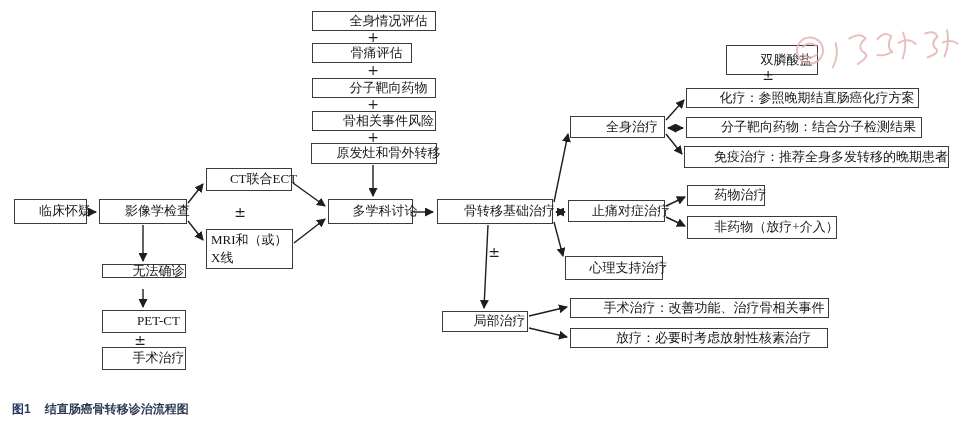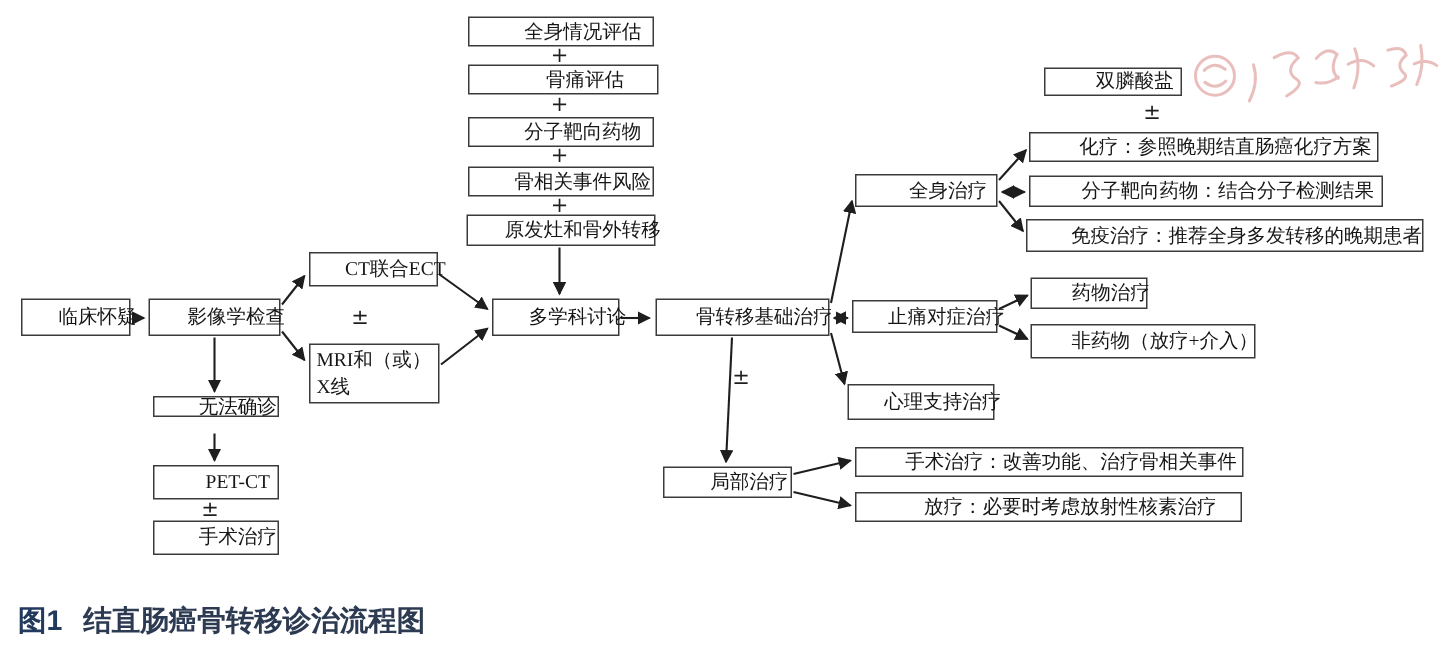--- a/index.html
+++ b/index.html
@@ -40,21 +40,21 @@
     z-index:2;
     font-family:"DejaVu Sans","Liberation Sans",sans-serif;
   }
   svg.connectors{
     position:absolute;left:0;top:0;z-index:1;
   }
   .caption{
     position:absolute;
     left:12px;top:401px;
     font-family:"Liberation Sans","DejaVu Sans",sans-serif;
-    font-size:19px;
+    font-size:12px;
     font-weight:bold;
     color:#2c3a52;
     z-index:2;
   }
   .caption .cap-label{color:#223a5e;margin-right:14px;}
   .watermark{
     position:absolute;left:792px;top:25px;
     width:170px;height:48px;
     z-index:3;
     opacity:.78;
@@ -94,21 +94,21 @@
       <line x1="666" y1="134" x2="682" y2="154" marker-end="url(#ah)"></line>
       <line x1="666" y1="206" x2="685" y2="197" marker-end="url(#ah)"></line>
       <line x1="666" y1="217" x2="685" y2="226" marker-end="url(#ah)"></line>
       <line x1="529" y1="316" x2="567" y2="307" marker-end="url(#ah)"></line>
       <line x1="529" y1="328" x2="567" y2="337" marker-end="url(#ah)"></line>
     </g>
   </svg>
 
   <div class="node" style="left:312px;top:11px;width:124px;height:20px">全身情况评估</div>
   <span class="sym" style="left:373px;top:37px">+</span>
-  <div class="node" style="left:312px;top:43px;width:127px;height:20px">骨痛评估</div>
+  <div class="node" style="left:312px;top:43px;width:100px;height:20px">骨痛评估</div>
   <span class="sym" style="left:373px;top:70px">+</span>
   <div class="node" style="left:312px;top:78px;width:124px;height:20px">分子靶向药物</div>
   <span class="sym" style="left:373px;top:104px">+</span>
   <div class="node" style="left:312px;top:111px;width:124px;height:20px">骨相关事件风险</div>
   <span class="sym" style="left:373px;top:137px">+</span>
   <div class="node" style="left:311px;top:143px;width:126px;height:21px">原发灶和骨外转移</div>
 
   <div class="node" style="left:14px;top:199px;width:73px;height:25px">临床怀疑</div>
   <div class="node" style="left:99px;top:199px;width:88px;height:25px">影像学检查</div>
   <div class="node" style="left:206px;top:168px;width:86px;height:23px">CT联合ECT</div>
@@ -116,21 +116,21 @@
   <div class="node multiline" style="left:206px;top:229px;width:87px;height:40px">MRI和（或）X线</div>
   <div class="node" style="left:328px;top:199px;width:85px;height:25px">多学科讨论</div>
   <div class="node" style="left:437px;top:199px;width:116px;height:25px">骨转移基础治疗</div>
 
   <div class="node" style="left:102px;top:264px;width:84px;height:14px">无法确诊</div>
   <div class="node" style="left:102px;top:310px;width:84px;height:23px">PET-CT</div>
   <span class="sym" style="left:140px;top:340px">±</span>
   <div class="node" style="left:102px;top:347px;width:84px;height:23px">手术治疗</div>
 
   <div class="node" style="left:570px;top:116px;width:95px;height:22px">全身治疗</div>
-  <div class="node" style="left:696px;top:45px;width:92px;height:19px">双膦酸盐</div>
+  <div class="node" style="left:726px;top:45px;width:92px;height:30px">双膦酸盐</div>
   <span class="sym" style="left:768px;top:75px">±</span>
   <div class="node" style="left:686px;top:88px;width:233px;height:20px">化疗：参照晚期结直肠癌化疗方案</div>
   <div class="node" style="left:686px;top:117px;width:236px;height:21px">分子靶向药物：结合分子检测结果</div>
   <div class="node" style="left:684px;top:146px;width:265px;height:22px">免疫治疗：推荐全身多发转移的晚期患者</div>
 
   <div class="node" style="left:568px;top:200px;width:97px;height:22px">止痛对症治疗</div>
   <div class="node" style="left:687px;top:185px;width:78px;height:21px">药物治疗</div>
   <div class="node" style="left:687px;top:216px;width:150px;height:23px">非药物（放疗+介入）</div>
 
   <div class="node" style="left:565px;top:256px;width:98px;height:24px">心理支持治疗</div>

